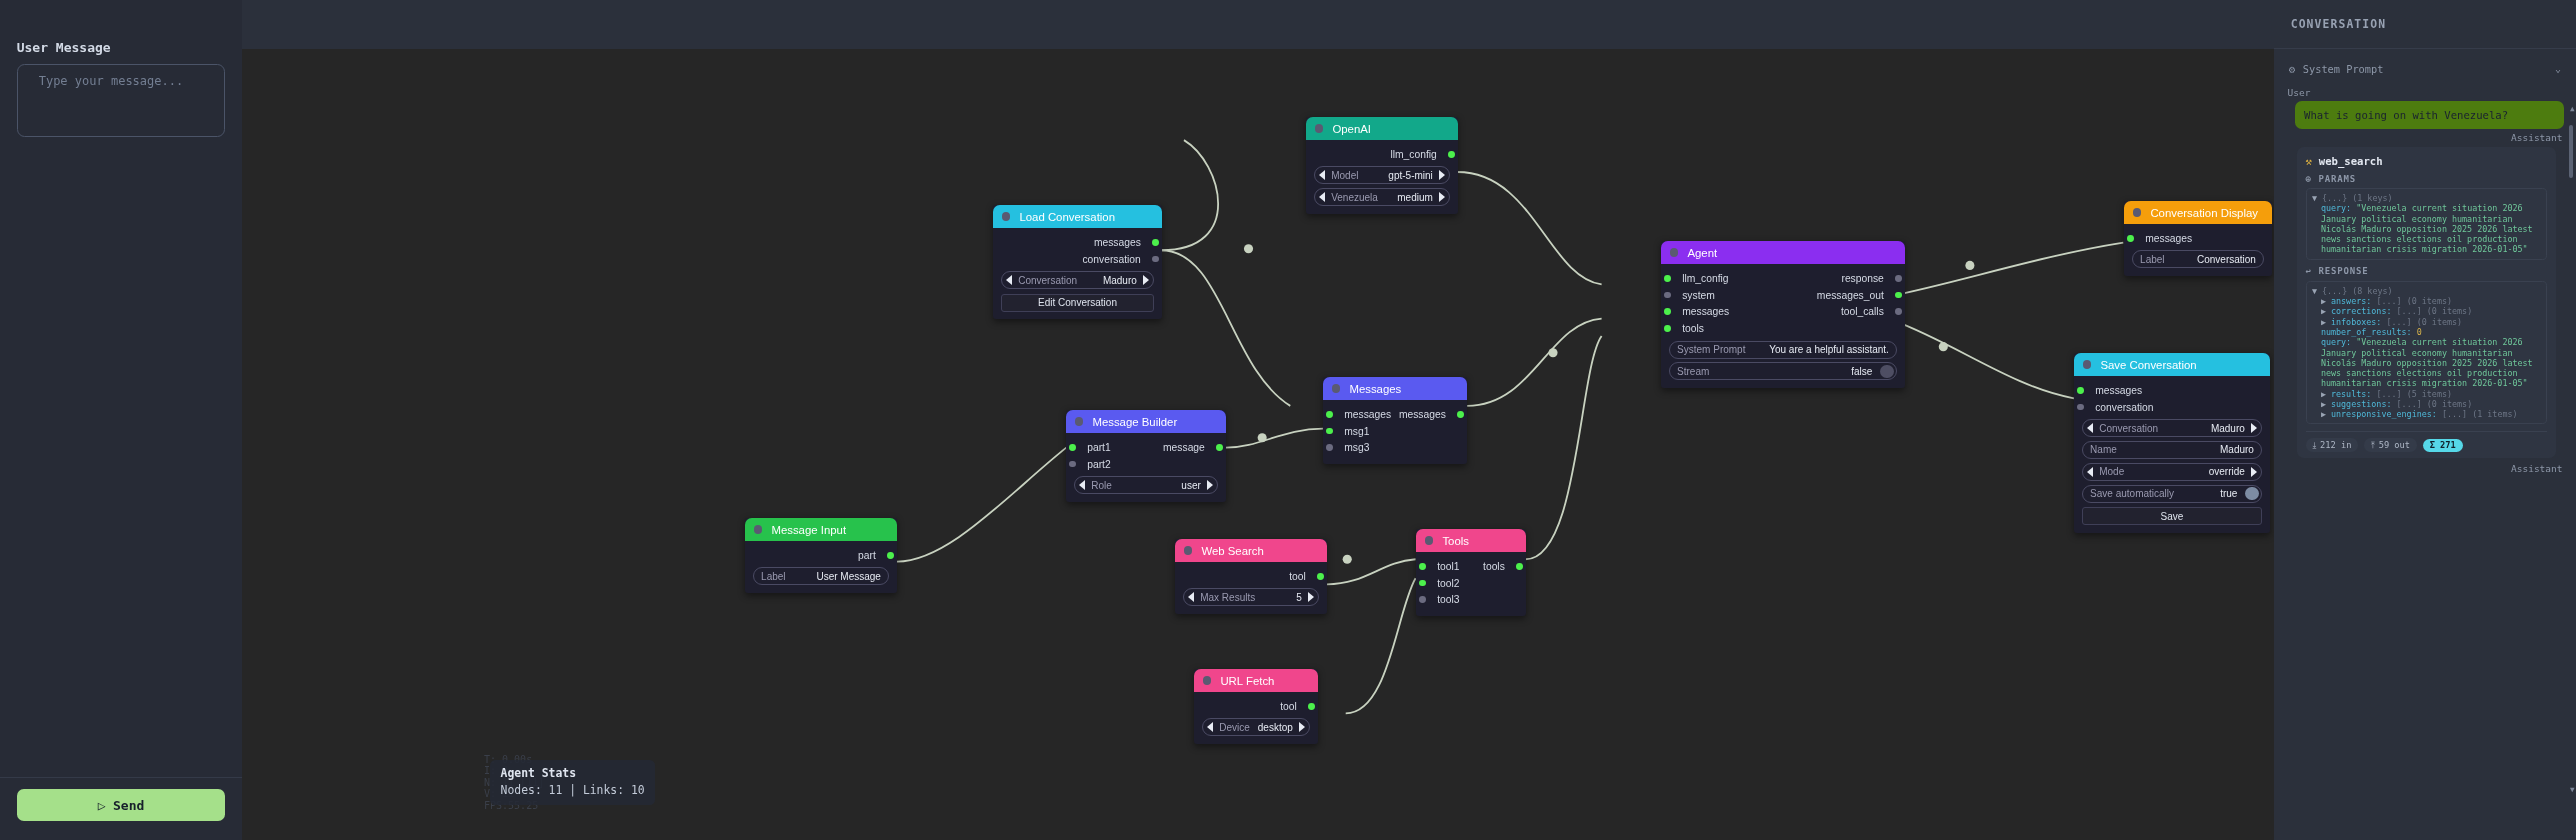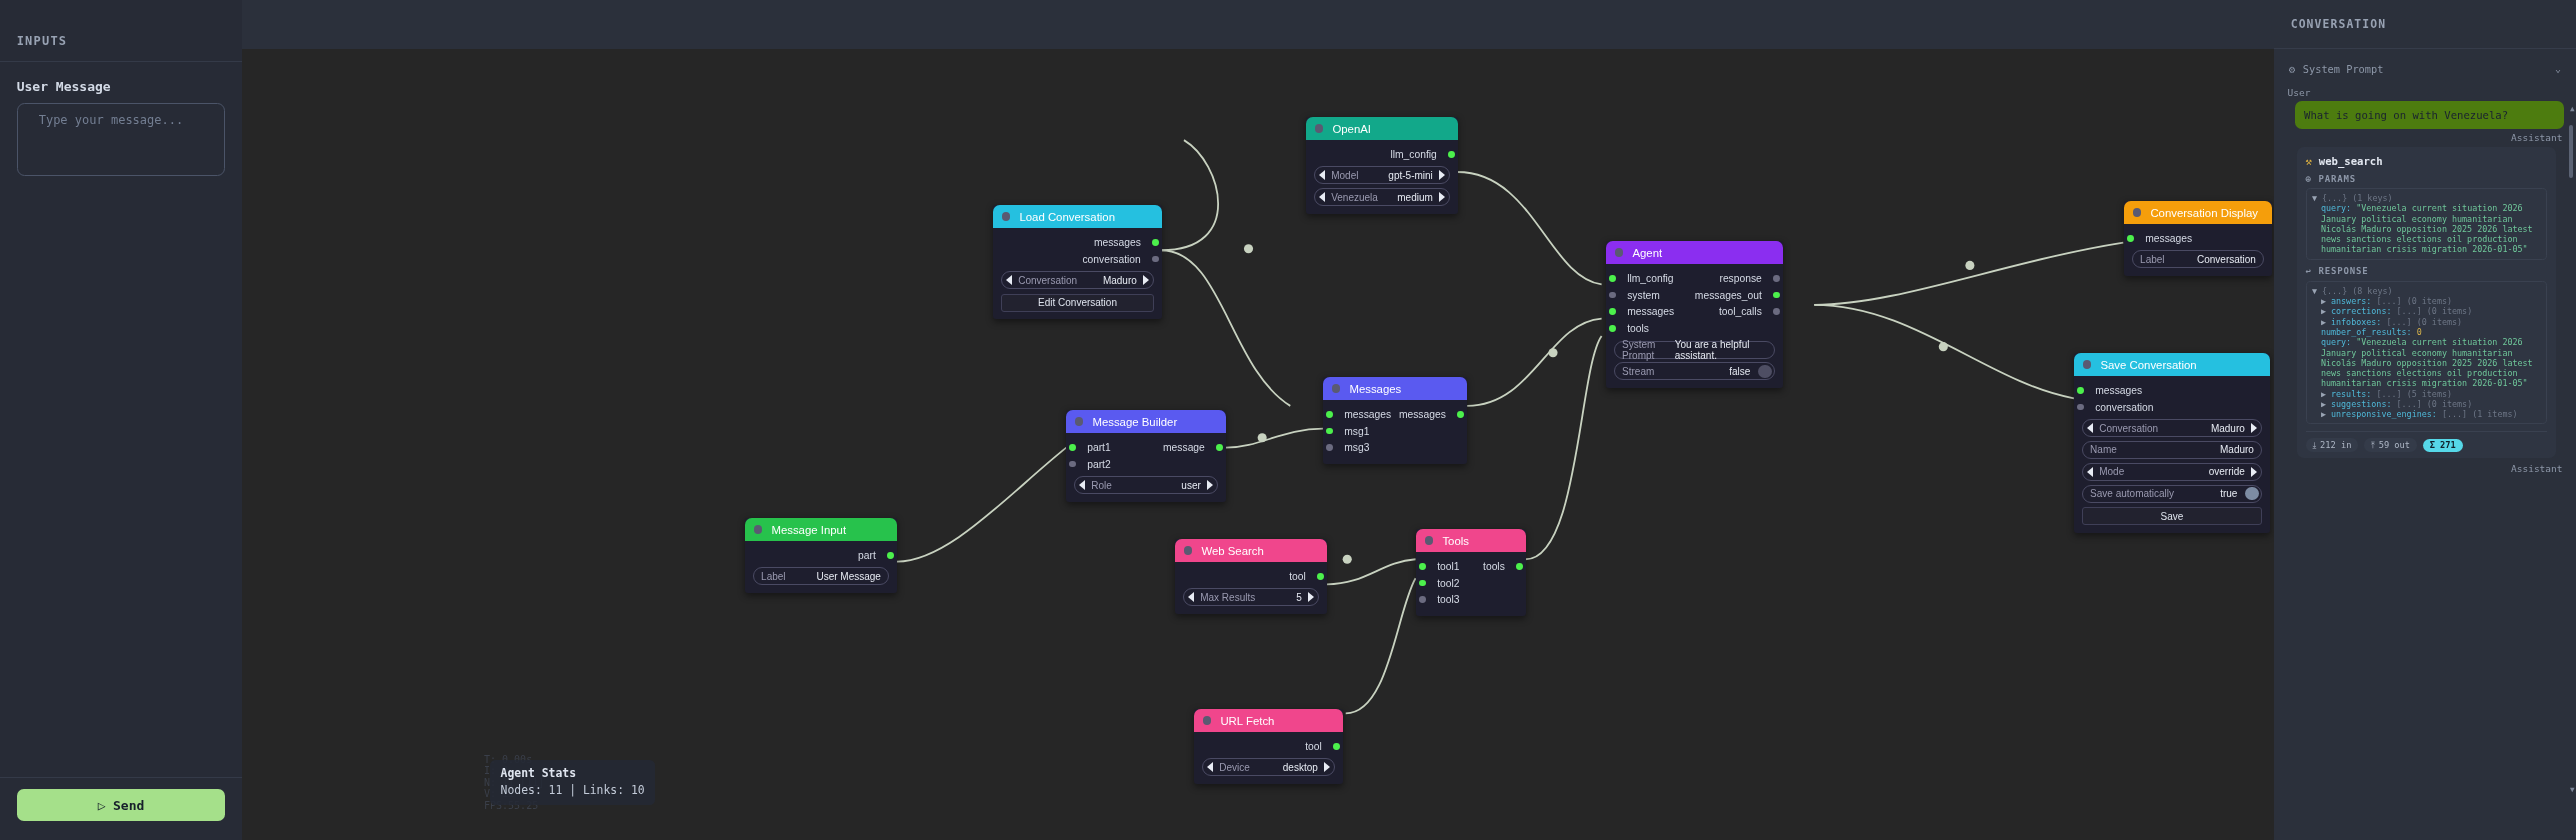--- a/index.html
+++ b/index.html
@@ -236,23 +236,20 @@
   .caret-up { position:absolute; right:1.5px; top:55px; color:#7d8798; font-size:7.6px; }
   .caret-dn { position:absolute; right:1.5px; bottom:18px; color:#7d8798; font-size:7.6px; }
   .convo-footer { height: 29px; background: #2b303b; }
 </style>
 </head>
 <body>
 
 <div class="app">
 
   <aside class="sidebar">
-    <div class="sidebar-header">
-      <div class="sidebar-title">INPUTS</div>
-    </div>
     <div class="sidebar-body">
       <div class="field-label">User Message</div>
       <textarea class="msg-box" placeholder="Type your message..." style=""></textarea>
     </div>
     <div class="sidebar-footer">
       <button class="send-btn">
         <span>▷</span>
         <span>Send</span>
       </button>
     </div>
@@ -350,21 +347,21 @@
               </div>
               <div class="widget">
                 <span class="arrow-l"></span>
                 <span class="wlabel">Conversation</span>
                 <span class="wvalue">Maduro</span>
                 <span class="arrow-r"></span>
               </div>
               <div class="btn-widget">Edit Conversation</div>
             </div>
           </div>
-          <div class="node" style="left: 1364px; top: 192px; width: 177px;">
+          <div class="node" style="left: 1419px; top: 192px; width: 244px;">
             <div class="node-head" style="background:#8b2ef0">
               <span class="node-dot"></span>
               <span>Agent</span>
             </div>
             <div class="node-body">
               <div class="port-row both">
                 <span class="pin l on"></span>
                 <span class="lbl-in">llm_config</span>
                 <span class="lbl-out">response</span>
                 <span class="pin r off"></span>
@@ -545,21 +542,21 @@
               <div class="port-row both">
                 <span class="pin l on"></span>
                 <span class="lbl-in">tool2</span>
               </div>
               <div class="port-row both">
                 <span class="pin l off"></span>
                 <span class="lbl-in">tool3</span>
               </div>
             </div>
           </div>
-          <div class="node" style="left: 952px; top: 620px; width: 149px; margin-top: 40px;">
+          <div class="node" style="left: 952px; top: 620px; width: 124px;">
             <div class="node-head" style="background:#f0468c">
               <span class="node-dot"></span>
               <span>URL Fetch</span>
             </div>
             <div class="node-body">
               <div class="port-row out">
                 <span class="lbl-out">tool</span>
                 <span class="pin r on"></span>
               </div>
               <div class="widget">

